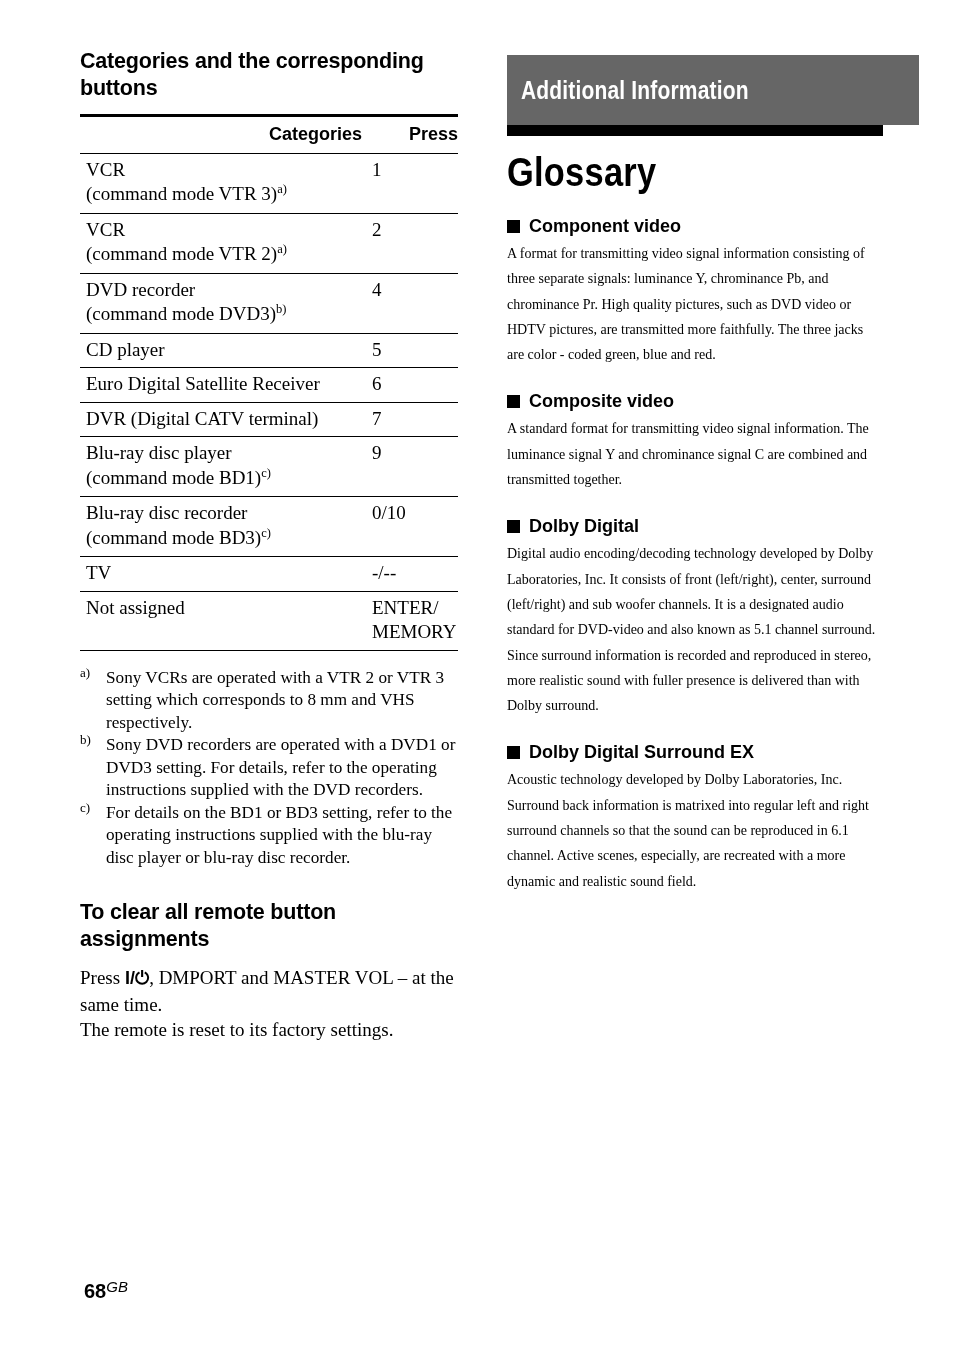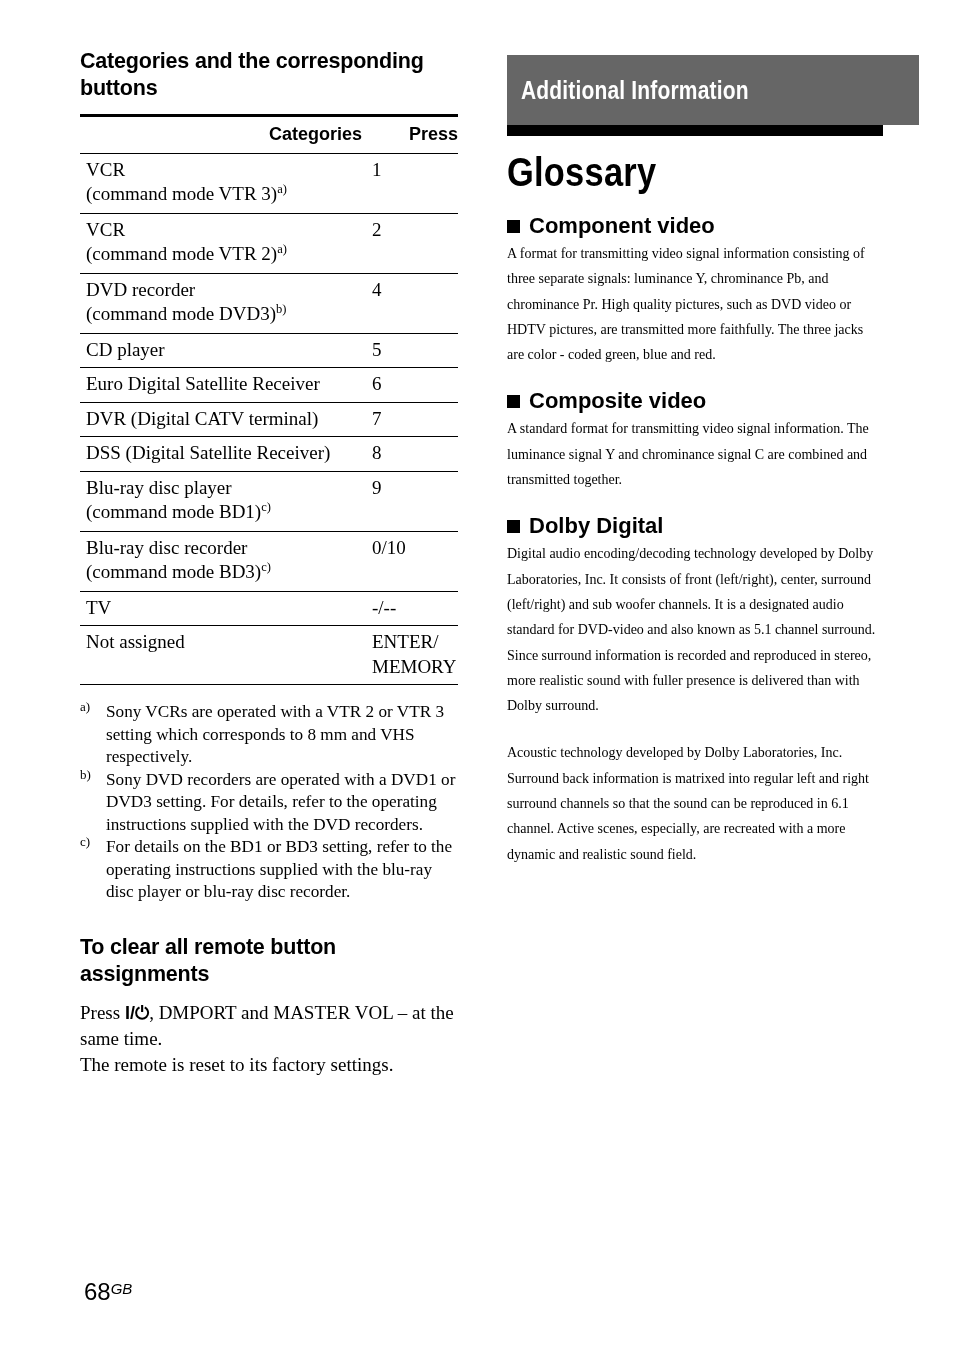--- a/index.html
+++ b/index.html
@@ -135,21 +135,21 @@
     transform-origin: left center;
     margin: 10px 0 20px 0;
     letter-spacing: 0.3px;
   }
 
   
   .entry { margin-bottom: 22px; }
   .entry-head {
     font-family: "Liberation Sans", sans-serif;
     font-weight: bold;
-    font-size: 22px;
+    font-size: 18px;
     line-height: 24px;
     display: flex;
     align-items: center;
     margin-bottom: 3px;
   }
   .sq {
     display: inline-block;
     width: 13px;
     height: 13px;
     background: #000;
@@ -162,21 +162,21 @@
     margin: 0;
   }
 
   
   .footer {
     position: absolute;
     left: 84px;
     top: 1278px;
     font-family: "Liberation Sans", sans-serif;
   }
-  .pg-num { font-weight: normal; font-size: 24px; }
+  .pg-num { font-weight: bold; font-size: 20px; }
   .pg-sfx {
     font-size: 15px;
     font-style: italic;
     vertical-align: super;
     font-weight: normal;
   }
 </style>
 </head>
 <body>
 
@@ -210,24 +210,20 @@
             <td><span>CD player</span></td>
             <td class="c-press"><span>5</span></td>
           </tr>
           <tr>
             <td><span>Euro Digital Satellite Receiver</span></td>
             <td class="c-press"><span>6</span></td>
           </tr>
           <tr>
             <td><span>DVR (Digital CATV terminal)</span></td>
             <td class="c-press"><span>7</span></td>
-          </tr>
-          <tr>
-            <td><span>DSS (Digital Satellite Receiver)</span></td>
-            <td class="c-press"><span>8</span></td>
           </tr>
           <tr class="tall">
             <td><span>Blu-ray disc player</span><br><span>(command mode BD1)</span><sup class="fn">c)</sup></td>
             <td class="c-press"><span>9</span></td>
           </tr>
           <tr class="tall">
             <td><span>Blu-ray disc recorder</span><br><span>(command mode BD3)</span><sup class="fn">c)</sup></td>
             <td class="c-press"><span>0/10</span></td>
           </tr>
           <tr>
@@ -283,20 +279,24 @@
           <p class="entry-body">A standard format for transmitting video signal information. The luminance signal Y and chrominance signal C are combined and transmitted together.</p>
         </div>
         <div class="entry">
           <div class="entry-head">
             <span class="sq"></span>
             <span>Dolby Digital</span>
           </div>
           <p class="entry-body">Digital audio encoding/decoding technology developed by Dolby Laboratories, Inc. It consists of front (left/right), center, surround (left/right) and sub woofer channels. It is a designated audio standard for DVD-video and also known as 5.1 channel surround. Since surround information is recorded and reproduced in stereo, more realistic sound with fuller presence is delivered than with Dolby surround.</p>
         </div>
         <div class="entry">
+          <div class="entry-head">
+            <span class="sq"></span>
+            <span>Dolby Digital Surround EX</span>
+          </div>
           <p class="entry-body">Acoustic technology developed by Dolby Laboratories, Inc. Surround back information is matrixed into regular left and right surround channels so that the sound can be reproduced in 6.1 channel. Active scenes, especially, are recreated with a more dynamic and realistic sound field.</p>
         </div>
       </div>
   </div>
 
   <div class="footer">
     <span class="pg-num">68</span><span class="pg-sfx">GB</span>
   </div>
 
 </div>

